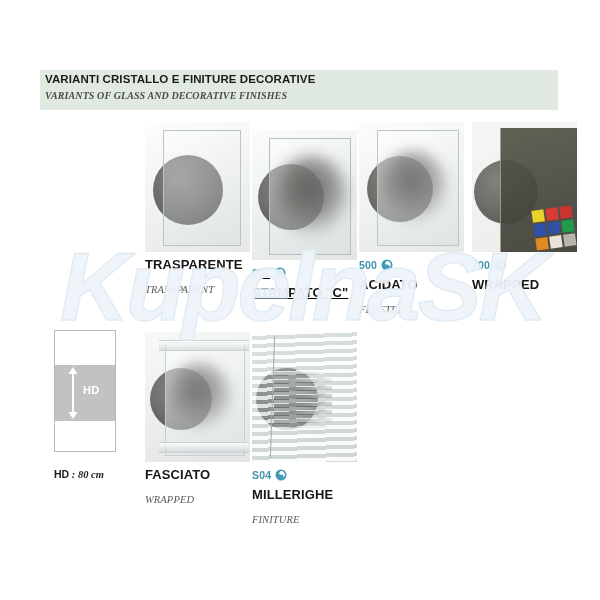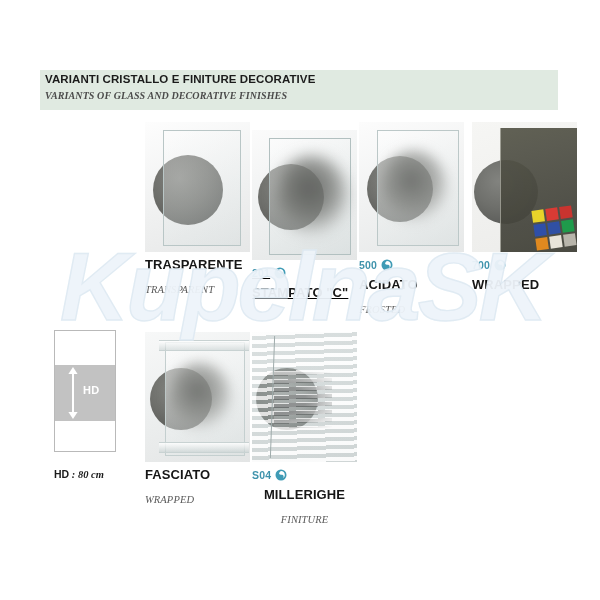--- a/index.html
+++ b/index.html
@@ -392,21 +392,21 @@
     <div class="sphere"></div>
     <div class="pane"></div>
     <div class="sphere-blur"></div>
     <div class="band-top"></div>
     <div class="band-bot"></div>
   </div>
   <div class="name-it">FASCIATO</div>
   <div class="name-en">WRAPPED</div>
 </div>
 
-<div class="sample" style="left:252px; top:332px;text-align:center;">
+<div class="sample" style="left:252px; top:332px;">
   <div class="photo" id="photo-s04">
     <div class="sphere"></div>
     <div class="stripes"></div>
     <div class="stripe-dark"></div>
     <div class="edge"></div>
   </div>
   <div class="code-row">
     <span class="code">S04</span>
     <svg class="badge" viewBox="0 0 24 24">
       <circle cx="12" cy="12" r="11" fill="#3f9bb5"></circle>

